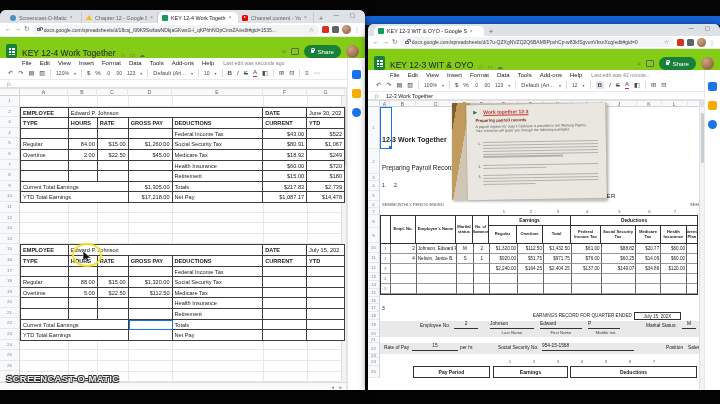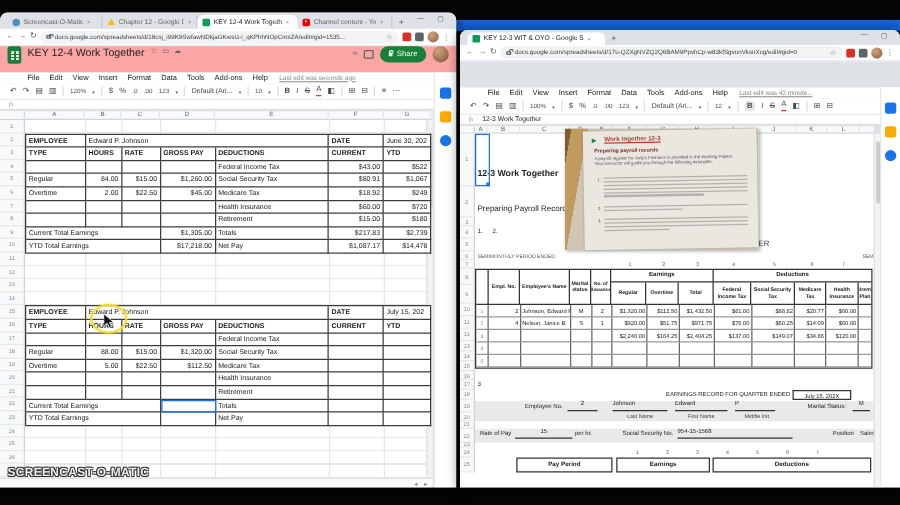--- a/index.html
+++ b/index.html
@@ -27,21 +27,21 @@
   .pill{flex:1;height:10px;background:#f1f3f4;border-radius:6px;display:flex;align-items:center;padding:0 5px;font-size:5px;color:#3c4043;gap:3px;overflow:hidden}
   .pill .url{flex:1;overflow:hidden;white-space:nowrap}
   .lockpad{width:3.4px;height:3px;border:0.8px solid #5f6368;border-radius:0.8px;position:relative;flex:0 0 auto}
   .lockpad:before{content:"";position:absolute;top:-2.2px;left:0.3px;width:1.8px;height:2px;border:0.7px solid #5f6368;border-bottom:none;border-radius:2px 2px 0 0}
   .pstar{font-size:5.5px;color:#5f6368}
   .exticon{width:7px;height:7px;border-radius:1.5px;flex:0 0 auto}
   .ext-red{background:#d93025}
   .ext-gray{background:#5f6368}
   .avatar{width:9px;height:9px;border-radius:50%;background:radial-gradient(circle at 35% 30%,#d0a57e,#8d5b3f);flex:0 0 auto}
   .dots{font-size:6px;color:#5f6368}
-  .docbar{position:absolute;left:0;right:0;background:#fca5a5;display:flex;align-items:flex-start;padding:0 6px}
+  .docbar{position:absolute;left:0;right:0;background:#84cc16;display:flex;align-items:flex-end;padding:0 6px}
   .slogo{width:11px;height:14px;background:#188038;border-radius:2px;margin-right:5px;position:relative;flex:0 0 auto}
   .slogo:after{content:"";position:absolute;left:2.5px;top:3.5px;width:6px;height:7px;background-color:#fff;background-image:linear-gradient(to bottom,transparent 2px,#188038 2px,#188038 3px,transparent 3px,transparent 4.5px,#188038 4.5px,#188038 5.5px,transparent 5.5px),linear-gradient(to right,transparent 2.5px,#188038 2.5px,#188038 3.5px,transparent 3.5px)}
   .dtitle{font-size:8.5px;color:#202124;margin-right:5px;white-space:nowrap}
   .dico{font-size:5.8px;color:#5f6368;margin-right:4px}
   .dright{margin-left:auto;display:flex;align-items:center;gap:5px}
   .acticon{font-size:7px;color:#5f6368}
   .comm{width:8px;height:6.5px;border:1px solid #5f6368;border-radius:1px}
   .sharebtn{height:13px;background:#188038;color:#fff;border-radius:7px;display:flex;align-items:center;font-size:6.2px;padding:0 7px;gap:3px}
   .sharelock{width:3.6px;height:3.2px;background:#fff;border-radius:0.8px;position:relative}
   .sharelock:before{content:"";position:absolute;top:-2.2px;left:0.4px;width:2px;height:2.2px;border:0.8px solid #fff;border-bottom:none;border-radius:2px 2px 0 0}
@@ -519,20 +519,36 @@
     <div class="pill">
       <span class="lockpad"></span>
       <span class="url">docs.google.com/spreadsheets/d/17u-QZXgNVZQ2Q6BAM9PpvhCp-w83kfSgvunVksnXcg/edit#gid=0</span>
       <span class="pstar">☆</span>
     </div>
     <span class="exticon ext-red"></span>
     <span class="exticon ext-gray"></span>
     <span class="avatar"></span>
     <span class="dots">⋮</span>
   </div>
+  <div class="docbar" style="top:25px;height:21px">
+    <span class="slogo"></span>
+    <span class="dtitle">KEY 12-3 WIT &amp; OYO</span>
+    <span class="dico">☆</span>
+    <span class="dico">▭</span>
+    <span class="dico">☁</span>
+    <div class="dright">
+      <span class="acticon">≈</span>
+      <span class="comm"></span>
+      <div class="sharebtn">
+          <span class="sharelock"></span>
+          <span>Share</span>
+        </div>
+      <span class="bigavatar"></span>
+    </div>
+  </div>
   <div class="menubar" style="top:46px;height:9px">
     <div class="menucells">
         <div class="g-row">
           <div class="g-cell">File</div>
           <div class="g-cell">Edit</div>
           <div class="g-cell">View</div>
           <div class="g-cell">Insert</div>
           <div class="g-cell">Format</div>
           <div class="g-cell">Data</div>
           <div class="g-cell">Tools</div>

